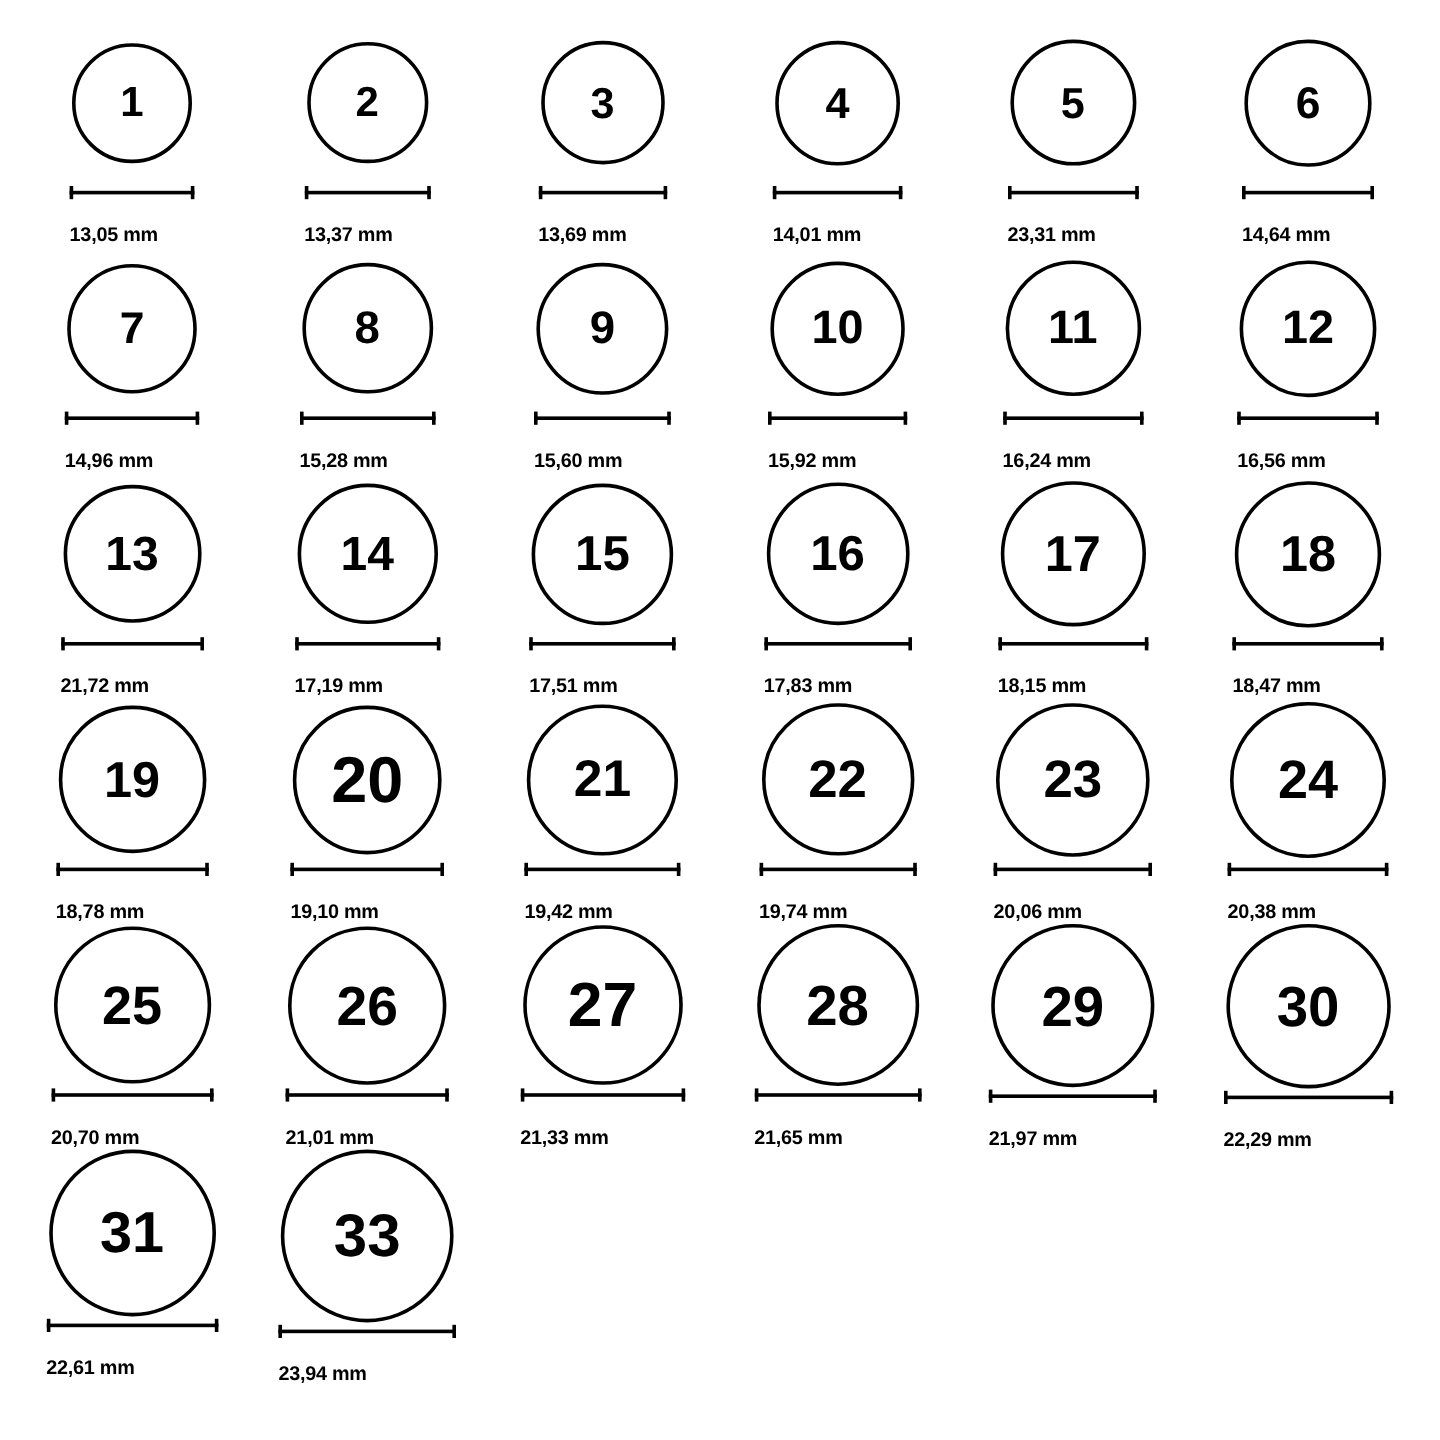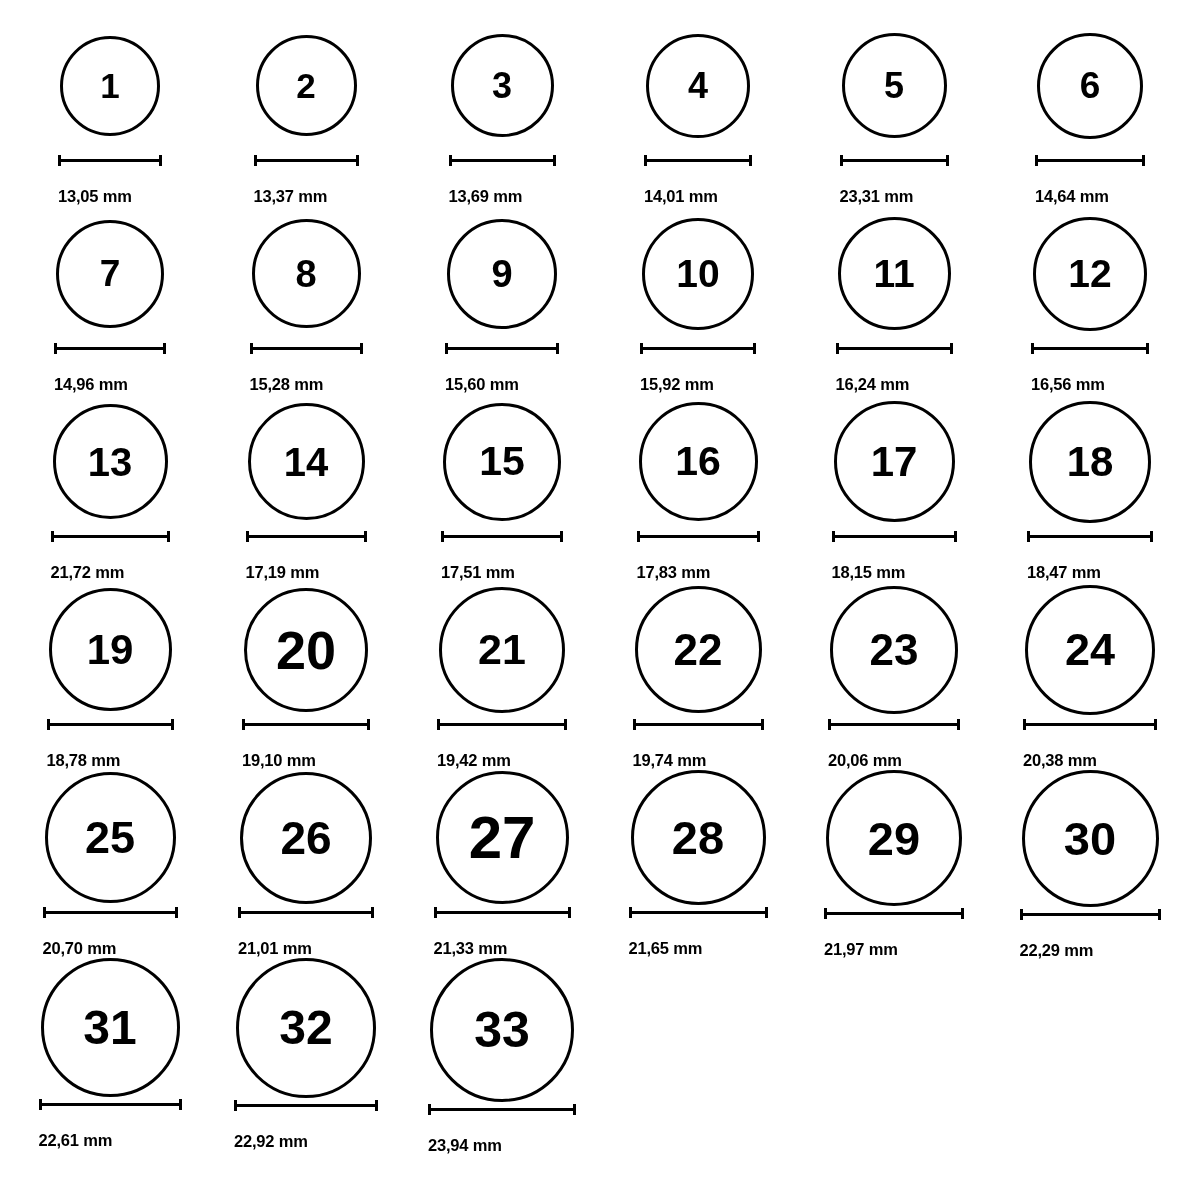--- a/index.html
+++ b/index.html
@@ -484,21 +484,21 @@
             <span class="bar"></span>
             <span class="tick left"></span>
             <span class="tick right"></span>
           </div>
           <div class="mm">21,01 mm</div>
         </div>
       </div>
       <div class="cell">
         <div class="circle-wrap">
           <div class="circle" style="width: 133px; height: 133px;">
-            <span class="circle-label" style="font-size: 60px;">27</span>
+            <span class="circle-label" style="font-size: 52px;">27</span>
           </div>
         </div>
         <div class="measure">
           <div class="caliper" style="width: 137px;">
             <span class="bar"></span>
             <span class="tick left"></span>
             <span class="tick right"></span>
           </div>
           <div class="mm">21,33 mm</div>
         </div>
@@ -554,35 +554,20 @@
             <span class="circle-label" style="font-size: 48px;">31</span>
           </div>
         </div>
         <div class="measure">
           <div class="caliper" style="width: 143px;">
             <span class="bar"></span>
             <span class="tick left"></span>
             <span class="tick right"></span>
           </div>
           <div class="mm">22,61 mm</div>
-        </div>
-      </div>
-      <div class="cell">
-        <div class="circle-wrap">
-          <div class="circle" style="width: 140px; height: 140px;">
-            <span class="circle-label" style="font-size: 48px;">32</span>
-          </div>
-        </div>
-        <div class="measure">
-          <div class="caliper" style="width: 144px;">
-            <span class="bar"></span>
-            <span class="tick left"></span>
-            <span class="tick right"></span>
-          </div>
-          <div class="mm">22,92 mm</div>
         </div>
       </div>
       <div class="cell">
         <div class="circle-wrap">
           <div class="circle" style="width: 144px; height: 144px;">
             <span class="circle-label" style="font-size: 50px;">33</span>
           </div>
         </div>
         <div class="measure">
           <div class="caliper" style="width: 148px;">

